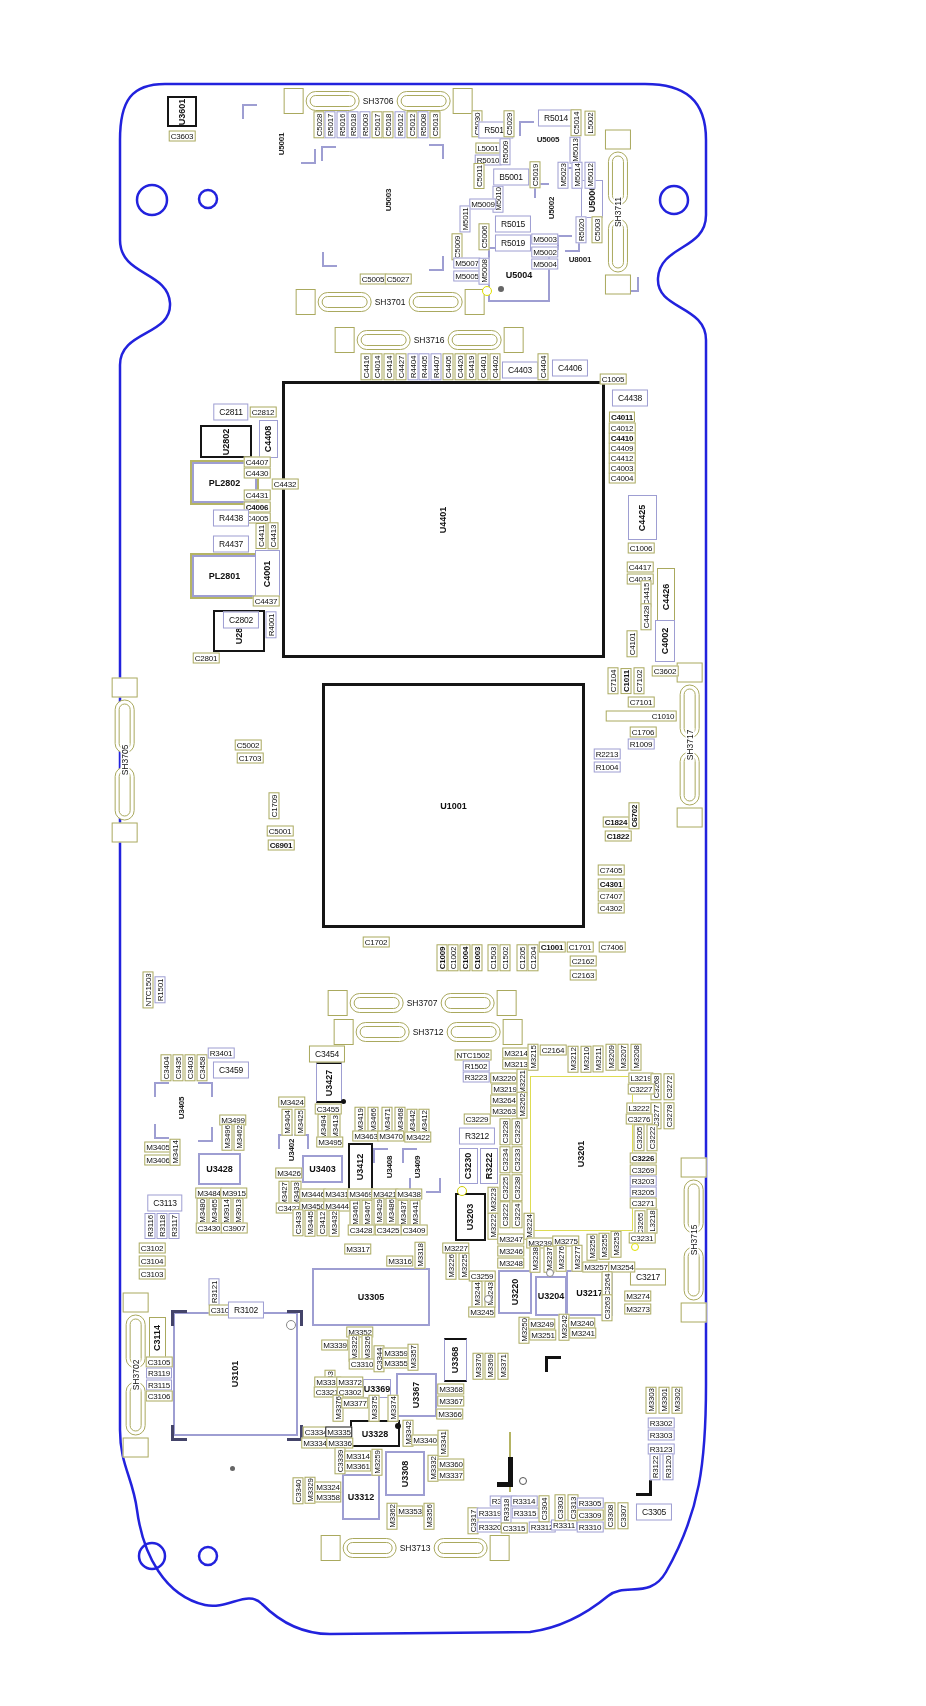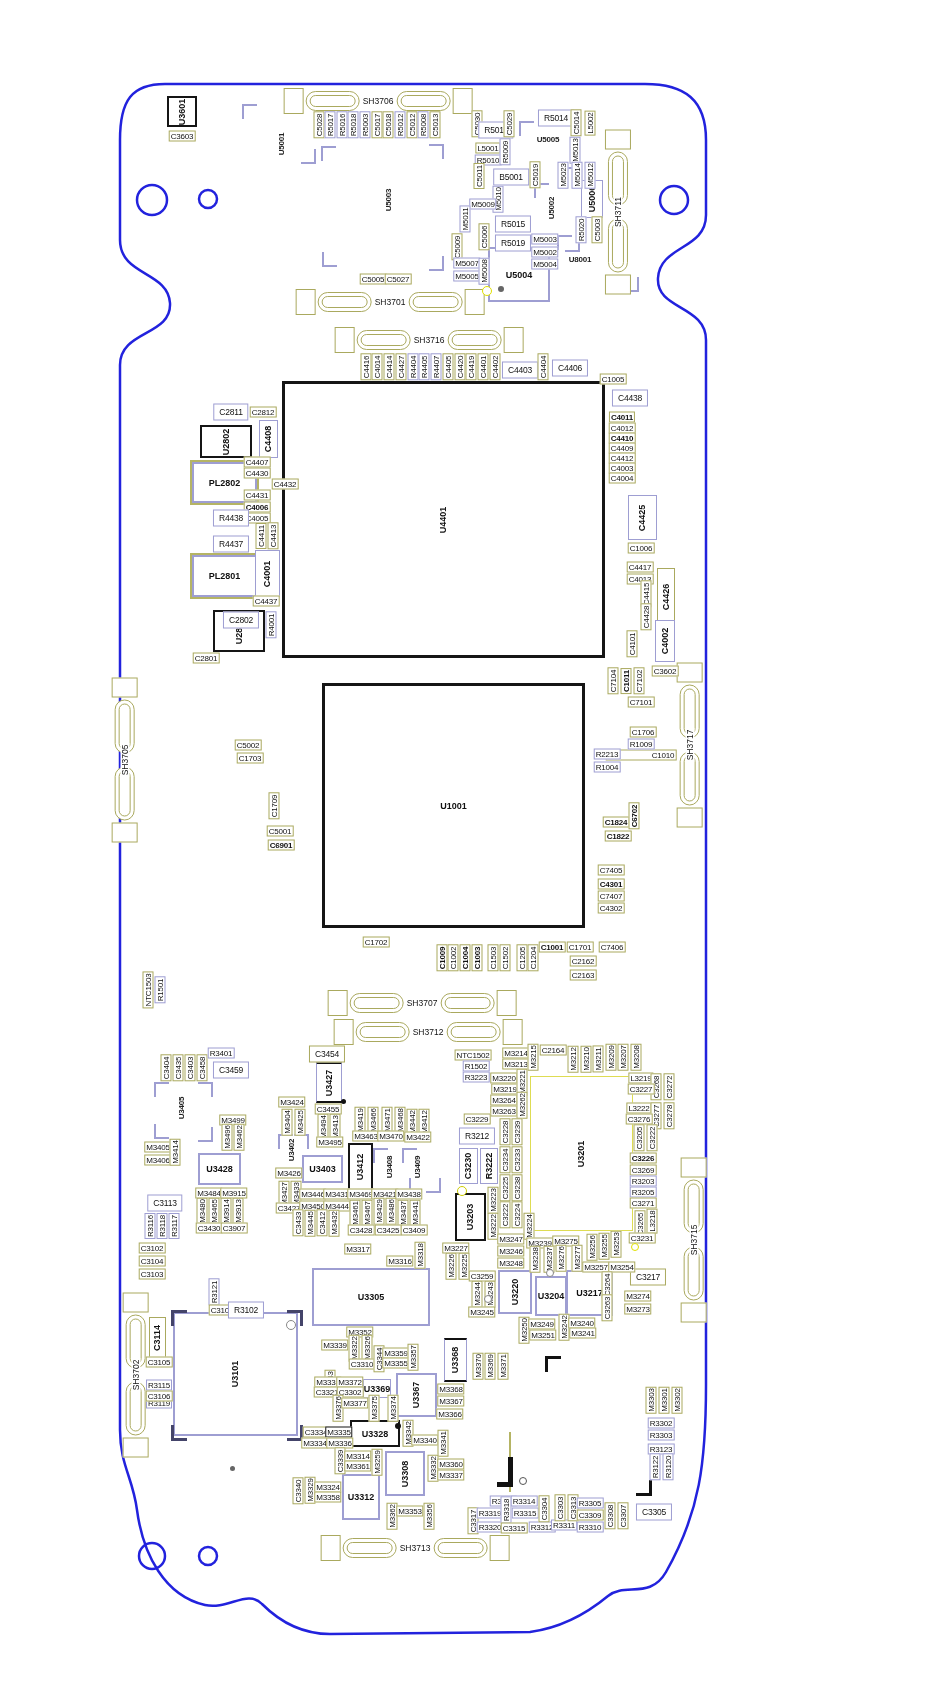--- a/index.html
+++ b/index.html
@@ -347,21 +347,21 @@
       <div class="lbl c" style="left: 640px; top: 567px;">C4417</div>
       <div class="lbl c" style="left: 640px; top: 579px;">C4013</div>
       <div class="lbl c v" style="left: 646px; top: 594px;">C4415</div>
       <div class="lbl c v" style="left: 646px; top: 617px;">C4428</div>
       <div class="lbl c v" style="left: 632px; top: 644px;">C4101</div>
       <div class="lbl c" style="left: 665px; top: 671px;">C3602</div>
       <div class="lbl c v" style="left: 613px; top: 681px;">C7104</div>
       <div class="lbl c v b" style="left: 626px; top: 681px;">C1011</div>
       <div class="lbl c v" style="left: 639px; top: 681px;">C7102</div>
       <div class="lbl c" style="left: 641px; top: 702px;">C7101</div>
-      <div class="lbl c" style="left: 641px; top: 755px; padding-left: 45px;">C1010</div>
+      <div class="lbl c" style="left: 641px; top: 716px; padding-left: 45px;">C1010</div>
       <div class="lbl c" style="left: 643px; top: 732px;">C1706</div>
       <div class="lbl r" style="left: 641px; top: 744px;">R1009</div>
       <div class="lbl r" style="left: 607px; top: 754px;">R2213</div>
       <div class="lbl r" style="left: 607px; top: 767px;">R1004</div>
       <div class="lbl c b" style="left: 616px; top: 822px;">C1824</div>
       <div class="lbl c b" style="left: 618px; top: 836px;">C1822</div>
       <div class="lbl c v b" style="left: 634px; top: 816px;">C6702</div>
       <div class="lbl c" style="left: 611px; top: 870px;">C7405</div>
       <div class="lbl c b" style="left: 611px; top: 884px;">C4301</div>
       <div class="lbl c" style="left: 611px; top: 896px;">C7407</div>
@@ -541,21 +541,21 @@
       <div class="lbl c v" style="left: 524px; top: 1330px;">M3250</div>
       <div class="lbl c" style="left: 542px; top: 1324px;">M3249</div>
       <div class="lbl c" style="left: 543px; top: 1335px;">M3251</div>
       <div class="lbl c v" style="left: 564px; top: 1327px;">M3242</div>
       <div class="lbl c" style="left: 582px; top: 1323px;">M3240</div>
       <div class="lbl c" style="left: 583px; top: 1333px;">M3241</div>
       <div class="lbl r v" style="left: 214px; top: 1292px;">R3121</div>
       <div class="lbl c" style="left: 222px; top: 1310px;">C3101</div>
       <div class="lbl r lg" style="left: 246px; top: 1310px;">R3102</div>
       <div class="lbl c" style="left: 159px; top: 1362px;">C3105</div>
-      <div class="lbl r" style="left: 159px; top: 1373px; margin-top: 30px;">R3119</div>
+      <div class="lbl r" style="left: 159px; top: 1373px;">R3119</div>
       <div class="lbl r" style="left: 159px; top: 1385px;">R3115</div>
       <div class="lbl c" style="left: 159px; top: 1396px;">C3106</div>
       <div class="lbl c" style="left: 360px; top: 1332px;">M3352</div>
       <div class="lbl c" style="left: 335px; top: 1345px;">M3339</div>
       <div class="lbl c v" style="left: 354px; top: 1348px;">M3322</div>
       <div class="lbl c v" style="left: 367px; top: 1348px;">M3326</div>
       <div class="lbl c" style="left: 362px; top: 1364px;">C3310</div>
       <div class="lbl c v" style="left: 330px; top: 1383px;">M3343</div>
       <div class="lbl c v" style="left: 379px; top: 1359px;">C3344</div>
       <div class="lbl c" style="left: 396px; top: 1353px;">M3359</div>

